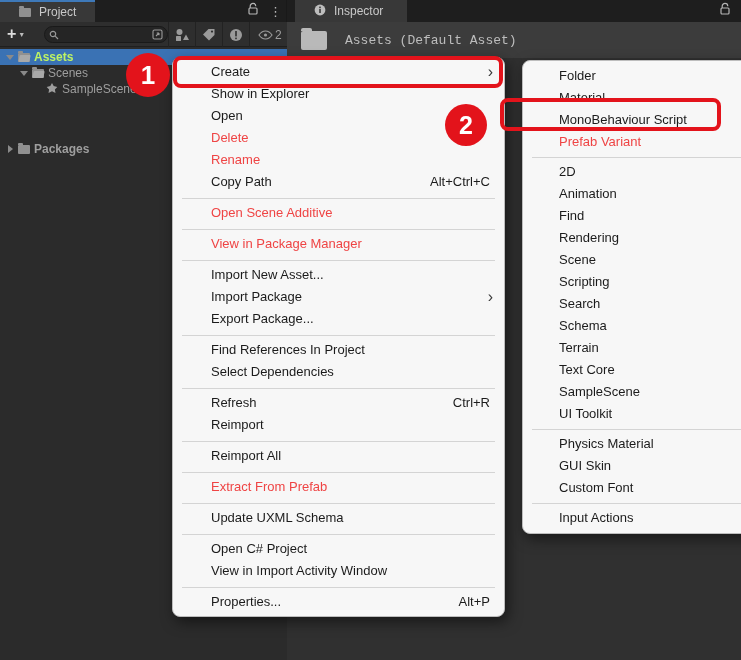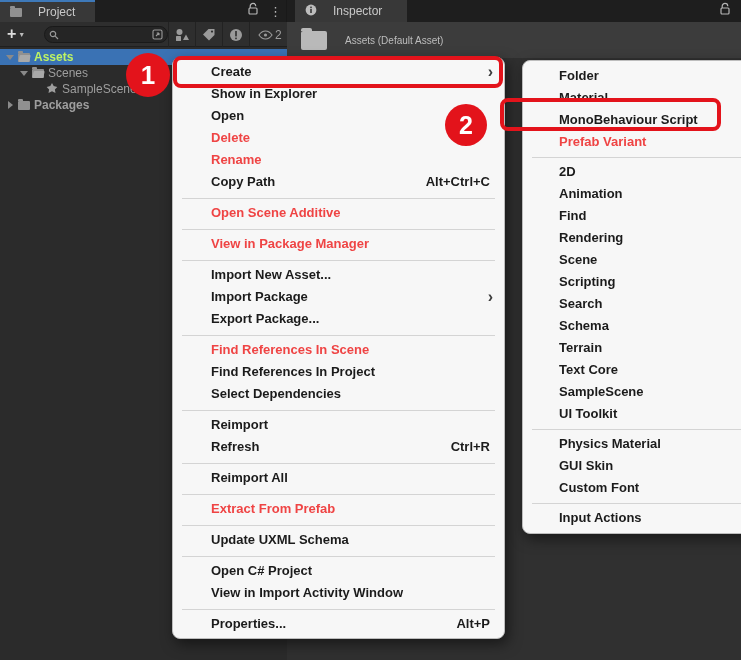--- a/index.html
+++ b/index.html
@@ -4,21 +4,21 @@
 <style>
   html,body{margin:0;padding:0;}
   body{
     width:741px;height:660px;position:relative;overflow:hidden;
     background:#2b2b2b;font-family:"Liberation Sans","DejaVu Sans",sans-serif;
     -webkit-font-smoothing:antialiased;
   }
   
   .tabbar{position:absolute;left:0;top:0;width:741px;height:22px;background:#1e1e1e;}
   .tab{position:absolute;top:0;height:22px;background:#383838;display:flex;align-items:center;
-       gap:16px;padding:0 10px;box-sizing:border-box;color:#c9c9c9;font-size:12px;}
+       gap:8px;padding:0 19px;box-sizing:border-box;color:#c9c9c9;font-size:12px;}
   .tab.project{left:0;width:95px;border-top:2px solid #3e79b9;}
   .tab.inspector{left:295px;width:112px;}
   .tabbar-icons{position:absolute;top:2px;display:flex;align-items:center;gap:10px;color:#b5b5b5;}
   .kebab{font-size:13px;letter-spacing:0;color:#b5b5b5;}
   
   .project-panel{position:absolute;left:0;top:22px;width:287px;height:638px;background:#2b2b2b;}
   .ppanel-toolbar{position:absolute;left:0;top:0;width:287px;height:25px;background:#2e2e2e;
        border-bottom:1px solid #1f1f1f;display:flex;align-items:center;box-sizing:border-box;}
   .add-btn{display:flex;align-items:center;color:#dedede;margin-left:7px;cursor:default;}
   .add-plus{font-size:16px;font-weight:bold;line-height:14px;}
@@ -39,26 +39,26 @@
   .tri-right{width:0;height:0;border-top:4px solid transparent;border-bottom:4px solid transparent;border-left:5px solid #8a8a8a;}
   .fold{width:12px;height:9px;background:#909090;border-radius:1px;position:relative;margin:0 4px 0 2px;flex:none;}
   .fold::before{content:"";position:absolute;top:-2px;left:0;width:5px;height:2px;background:#909090;border-radius:1px 1px 0 0;}
   .fold.open::after{content:"";position:absolute;left:1px;top:2px;width:11px;height:7px;background:#a9a9a9;transform:skewX(-12deg);border-radius:1px;}
   .scene-ico{margin:0 4px 0 2px;flex:none;display:inline-flex;}
   
   .inspector-panel{position:absolute;left:287px;top:22px;width:454px;height:638px;background:#303030;}
   .insp-header{position:absolute;left:0;top:0;width:454px;height:36px;background:#3c3c3c;display:flex;align-items:center;}
   .insp-folder{width:26px;height:19px;background:#b9b9b9;border-radius:2px;position:relative;margin-left:14px;flex:none;}
   .insp-folder::before{content:"";position:absolute;top:-3px;left:0;width:11px;height:3px;background:#b9b9b9;border-radius:2px 2px 0 0;}
-  .insp-title{color:#bdbdbd;font-size:10px;margin-left:18px;}
+  .insp-title{color:#bdbdbd;font-size:13px;margin-left:18px;font-family:Liberation Mono, monospace;}
   .divider-v{position:absolute;left:286px;top:0;width:1px;height:660px;background:#191919;}
   
   .menu{position:absolute;background:#f7f7f7;border:1px solid #bdbdbd;border-radius:8px;
         box-shadow:3px 5px 14px rgba(0,0,0,.5);box-sizing:border-box;font-size:13px;color:#1b1b1b;z-index:5;}
-  .menu .row{height:22px;line-height:22px;display:flex;align-items:flex-start;padding:0 14px 0 38px;position:relative;white-space:nowrap;font-weight:bold;}
+  .menu .row{height:22px;line-height:22px;display:flex;align-items:flex-start;padding:0 14px 0 38px;position:relative;white-space:nowrap;}
   .menu.sub .row{padding-left:36px;}
   .menu .lbl{flex:1;}
   .menu .sc{margin-left:32px;}
   .menu .arr{position:absolute;right:11px;top:0;height:22px;line-height:21px;font-size:16px;color:#3c3c3c;}
   .menu .sep{height:9px;position:relative;}
   .menu.sub .sep{height:8px;}
   .menu .sep::after{content:"";position:absolute;left:9px;right:9px;top:50%;border-top:1px solid #d4d4d4;}
   .menu .row.disabled{color:#ef4444;}
   #context-menu{left:172px;top:57px;width:333px;padding:3px 0;}
   #create-submenu{left:500px;top:60px;width:254px;padding:4px 0;margin-left:22px;}
@@ -185,21 +185,21 @@
       </div>
       <div class="tree-row" style="padding-left: 32px;">
         <span class="tw"></span>
         <span class="scene-ico">
           <svg width="12" height="12" viewBox="0 0 12 12">
             <path d="M6 0l1.7 3.1L11.3 4 8.9 6.4l.6 3.6L6 8.3 2.5 10l.6-3.6L.7 4l3.6-.9z" fill="#9e9e9e"></path>
           </svg>
         </span>
         <span>SampleScene</span>
       </div>
-      <div class="tree-row bold" style="padding-left: 4px;">
+      <div class="tree-row bold" style="padding-left: 4px; margin-top: 44px;">
         <span class="tw">
           <span class="tri-right"></span>
         </span>
         <span class="fold"></span>
         <span>Packages</span>
       </div>
     </div>
 </div>
 
 <div class="menu" id="context-menu">
@@ -236,36 +236,33 @@
       <span class="lbl">Import New Asset...</span>
     </div>
     <div class="row">
       <span class="lbl">Import Package</span>
       <span class="arr">›</span>
     </div>
     <div class="row">
       <span class="lbl">Export Package...</span>
     </div>
     <div class="sep"></div>
-    <div class="row disabled">
-      <span class="lbl">Find References In Scene</span>
-    </div>
     <div class="row">
       <span class="lbl">Find References In Project</span>
     </div>
     <div class="row">
       <span class="lbl">Select Dependencies</span>
     </div>
     <div class="sep"></div>
-    <div class="row">
-      <span class="lbl">Reimport</span>
-    </div>
     <div class="row">
       <span class="lbl">Refresh</span>
       <span class="sc">Ctrl+R</span>
+    </div>
+    <div class="row">
+      <span class="lbl">Reimport</span>
     </div>
     <div class="sep"></div>
     <div class="row">
       <span class="lbl">Reimport All</span>
     </div>
     <div class="sep"></div>
     <div class="row disabled">
       <span class="lbl">Extract From Prefab</span>
     </div>
     <div class="sep"></div>

